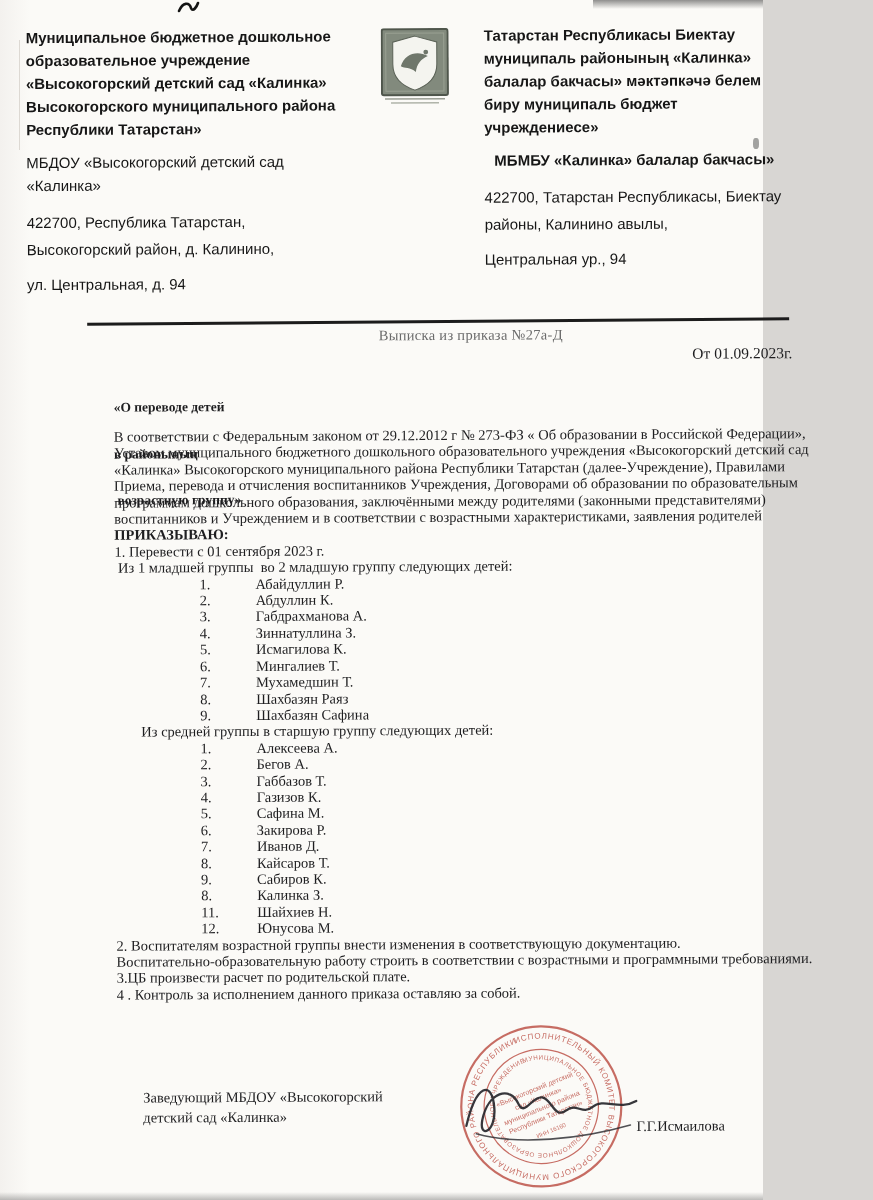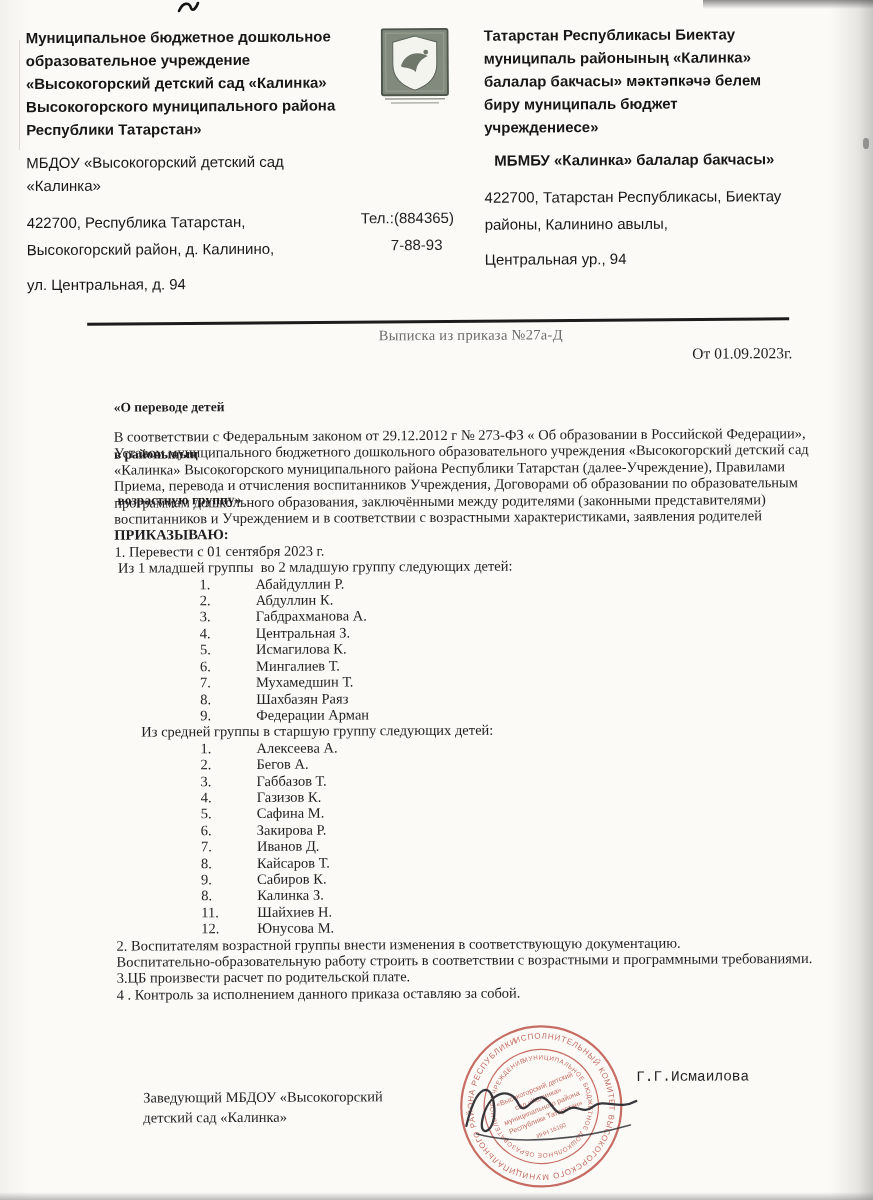--- a/index.html
+++ b/index.html
@@ -1,19 +1,19 @@
 <!DOCTYPE html>
 <html><head>
 <meta charset="utf-8">
 <style>
   * { margin:0; padding:0; box-sizing:border-box; }
   html,body { width:873px; height:1200px; }
   body { font-family:"Liberation Serif", serif; color:#1e1e20; overflow:hidden; background:#d8d6d3; }
   .page {
-    position:absolute; left:0; top:0; width:873px; height:1200px;
+    position:absolute; left:0; top:0; width:763px; height:1200px;
     background:linear-gradient(90deg,#f3f1ee 0px,#fbfaf7 30px,#fbfaf7 830px,#e7e5e2 858px,#c9c7c4 873px);
   }
   .sheet { position:absolute; left:0; top:0; width:873px; height:1200px; transform:rotate(-0.3deg); transform-origin:50% 40%; }
 
   
   .hdr { font-family:"Liberation Sans", sans-serif; font-size:15px; line-height:23px; color:#161616; }
   .hdr-left  { position:absolute; left:28px;  top:24px; width:348px; }
   .hdr-right { position:absolute; left:486px; top:24px; width:382px; }
   .bold { font-weight:bold; }
   .shortname { margin-top:10px; }
@@ -31,21 +31,21 @@
   .subject { position:absolute; left:114px; top:367px; font-size:13.5px; line-height:15.5px; font-weight:bold; white-space:pre-wrap; }
 
   .body { position:absolute; left:114px; top:427px; width:710px; font-size:14.5px; line-height:16.4px; }
   .pre { white-space:pre-wrap; }
   .list { }
   .name-row { margin-left:85px; }
   .name-row .num { display:inline-block; width:56px; }
   .g2intro { margin-left:26px; }
 
   .signoff { position:absolute; left:140px; top:1086px; font-size:14.5px; line-height:20px; }
-  .sig-name { position:absolute; left:633px; top:1070px; font-size:14.5px;font-family:Liberation Mono, monospace; }
+  .sig-name { position:absolute; left:633px; top:1119px; font-size:14.5px; }
 
   .stamp { position:absolute; left:443px; top:1012px; width:190px; height:190px; }
   .ring1 { font-size:8px;  fill:#b8453a; letter-spacing:0.8px; font-family:"Liberation Sans",sans-serif; }
   .ring2 { font-size:6.3px; fill:#b8453a; letter-spacing:0.6px; font-family:"Liberation Sans",sans-serif; }
   .cline { font-size:7.2px; fill:#b8453a; text-anchor:middle; font-family:"Liberation Sans",sans-serif; }
   .cinn  { font-size:6px;   fill:#b8453a; text-anchor:middle; font-family:"Liberation Sans",sans-serif; }
   .signature { position:absolute; left:455px; top:1068px; width:185px; height:85px; }
 
   
   .smudge-top-right { position:absolute; right:0; top:0; width:170px; height:9px;
@@ -74,24 +74,20 @@
         <div>МБДОУ «Высокогорский детский сад</div>
         <div>«Калинка»</div>
       </div>
       <div class="addr">
         <div>422700, Республика Татарстан,</div>
         <div>Высокогорский район, д. Калинино,</div>
         <div class="gap">ул. Центральная, д. 94</div>
       </div>
     </div>
 
-    <div class="phone">
-      <div>Тел.:(884365)</div>
-      <div class="ph2">7-88-93</div>
-    </div>
 
     <div class="hdr-logo">
       <svg width="68" height="80" viewBox="0 0 68 80">
         <rect x="1" y="1" width="66" height="66" rx="2" fill="#828a7d" stroke="#4f564c" stroke-width="2"></rect>
         <rect x="5" y="5" width="58" height="58" fill="none" stroke="#9aa193" stroke-width="1"></rect>
         <path d="M34 8 L56 14 V36 C56 50 46 58 34 62 C22 58 12 50 12 36 V14 Z" fill="#f4f4ef" stroke="#5a6156" stroke-width="1"></path>
         <path d="M20 38 C24 26 36 22 47 28 C40 31 36 36 35 44 C29 38 24 41 20 38 Z" fill="#6f776b"></path>
         <circle cx="45" cy="24" r="2.4" fill="#6f776b"></circle>
         <rect x="4" y="70" width="60" height="1.6" fill="#9a9e94"></rect>
         <rect x="10" y="74" width="48" height="1.4" fill="#b0b4aa"></rect>
@@ -127,26 +123,26 @@
 
     <div class="body">
       <div class="para">В соответствии с Федеральным законом от 29.12.2012 г № 273-ФЗ « Об образовании в Российской Федерации»,  Уставом муниципального бюджетного дошкольного образовательного учреждения «Высокогорский детский сад «Калинка» Высокогорского муниципального района Республики Татарстан (далее-Учреждение), Правилами Приема, перевода и отчисления воспитанников Учреждения, Договорами об образовании по образовательным программам дошкольного образования, заключёнными между родителями (законными представителями) воспитанников и  Учреждением  и в соответствии с возрастными характеристиками, заявления родителей</div>
       <div class="bold">ПРИКАЗЫВАЮ:</div>
       <div>1. Перевести с 01 сентября 2023 г.</div>
       <div class="pre"> Из 1 младшей группы  во 2 младшую группу следующих детей:</div>
       <div class="list">
           <div class="name-row"><span class="num">1.</span><span class="nm">Абайдуллин Р.</span></div>
           <div class="name-row"><span class="num">2.</span><span class="nm">Абдуллин К.</span></div>
           <div class="name-row"><span class="num">3.</span><span class="nm">Габдрахманова  А.</span></div>
-          <div class="name-row"><span class="num">4.</span><span class="nm">Центральная З.</span></div>
+          <div class="name-row"><span class="num">4.</span><span class="nm">Зиннатуллина З.</span></div>
           <div class="name-row"><span class="num">5.</span><span class="nm">Исмагилова К.</span></div>
           <div class="name-row"><span class="num">6.</span><span class="nm">Мингалиев Т.</span></div>
           <div class="name-row"><span class="num">7.</span><span class="nm">Мухамедшин Т.</span></div>
           <div class="name-row"><span class="num">8.</span><span class="nm">Шахбазян Раяз</span></div>
-          <div class="name-row"><span class="num">9.</span><span class="nm">Федерации Арман</span></div>
+          <div class="name-row"><span class="num">9.</span><span class="nm">Шахбазян Сафина</span></div>
         </div>
       <div class="g2intro">Из средней группы в старшую группу следующих детей:</div>
       <div class="list">
           <div class="name-row"><span class="num">1.</span><span class="nm">Алексеева А.</span></div>
           <div class="name-row"><span class="num">2.</span><span class="nm">Бегов А.</span></div>
           <div class="name-row"><span class="num">3.</span><span class="nm">Габбазов Т.</span></div>
           <div class="name-row"><span class="num">4.</span><span class="nm">Газизов К.</span></div>
           <div class="name-row"><span class="num">5.</span><span class="nm">Сафина М.</span></div>
           <div class="name-row"><span class="num">6.</span><span class="nm">Закирова Р.</span></div>
           <div class="name-row"><span class="num">7.</span><span class="nm">Иванов Д.</span></div>

